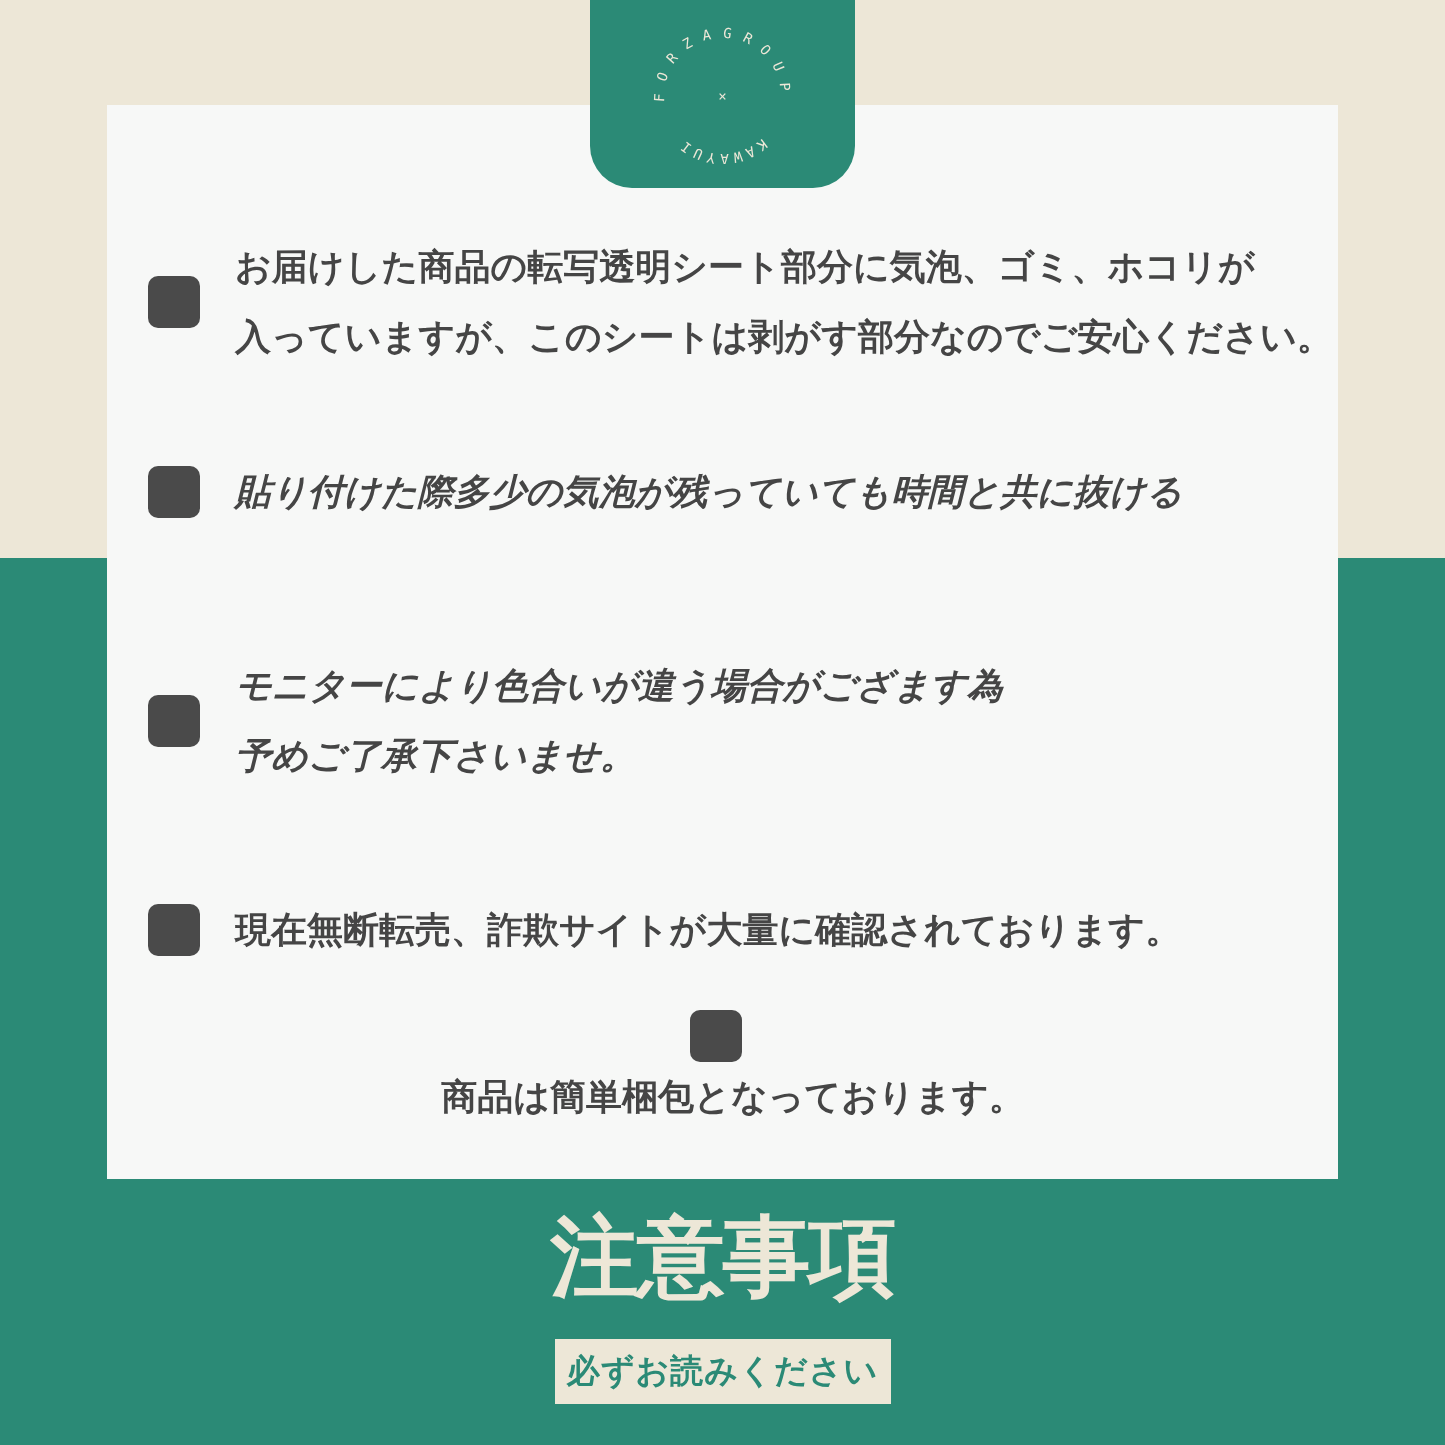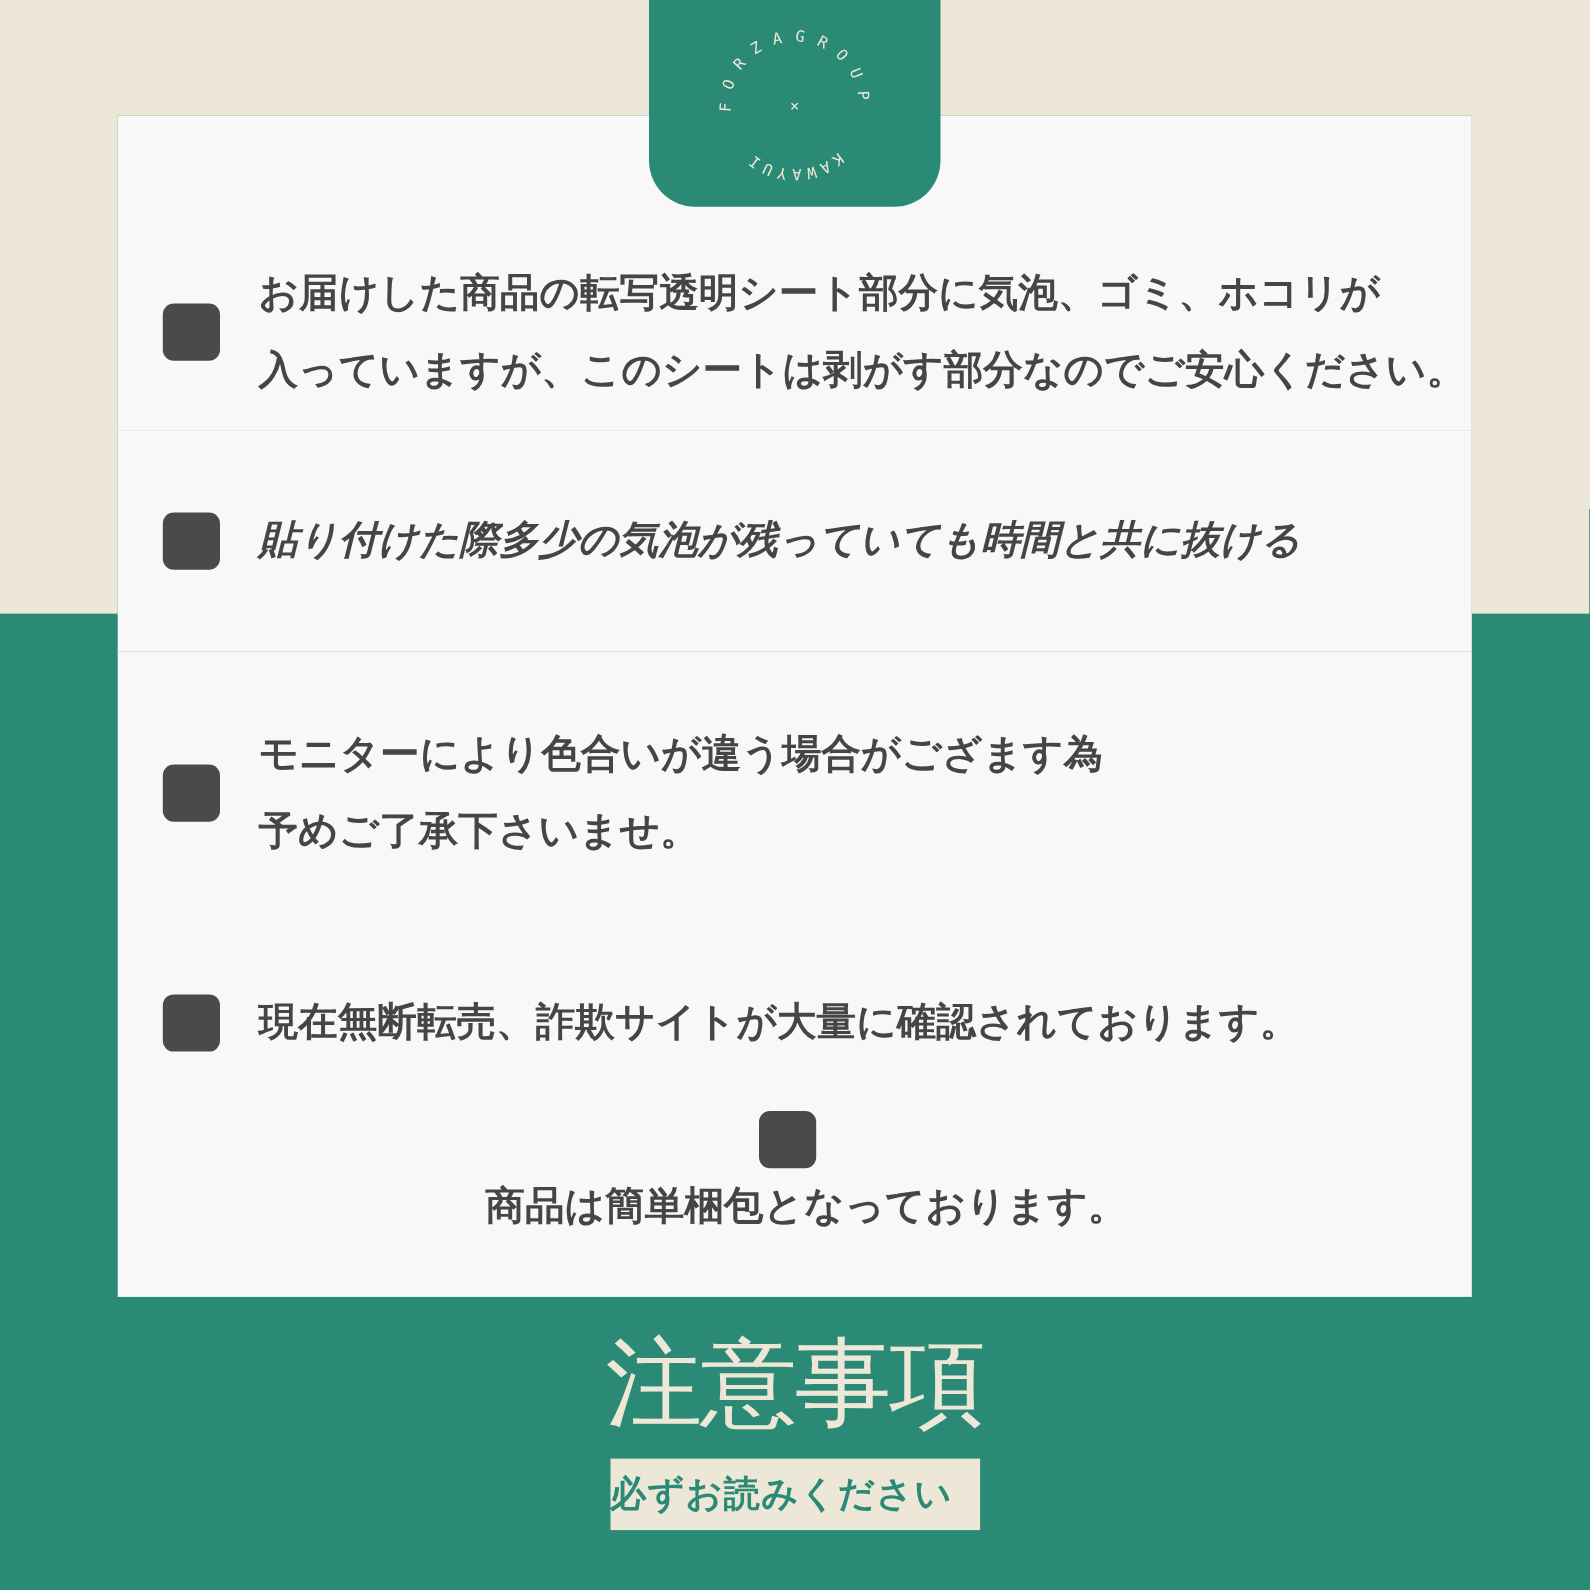--- a/index.html
+++ b/index.html
@@ -29,21 +29,21 @@
   }
   .card {
     background: #f7f8f7;
     display: flex;
     align-items: center;
     padding-left: 41px;
     padding-right: 20px;
   }
   .card-1 { height: 286px; padding-top: 108px; }
   .card-2 { height: 201px; font-style: italic; }
-  .card-3 { height: 258px; }
+  .card-3 { height: 258px; font-style: italic; }
   .card-4 { height: 160px; }
   .card-5 { height: 169px; flex-direction: column; }
   .checkbox {
     flex: 0 0 auto;
     width: 52px; height: 52px;
     border-radius: 10px;
     background: #4a4a4a;
     margin-right: 35px;
   }
   .notice-text {
@@ -68,30 +68,30 @@
     font-weight: 400;
   }
   .footer {
     position: absolute; top: 1187px; left: 0;
     width: 1445px;
     display: flex; flex-direction: column; align-items: center;
   }
   .footer-title {
     margin-top: 24px;
     font-size: 88px;
-    font-weight: 400;
+    font-weight: 700;
     color: #ede7d7;
     letter-spacing: -2px;
     line-height: 1.05;
   }
   .read-button {
-    margin-top: 23px;
+    margin-top: 36px;
     width: 336px; height: 65px;
     background: #ede7d7;
-    display: flex; align-items: center; justify-content: flex-start;
+    display: flex; align-items: center; justify-content: center;
   }
   .read-button-label {
     font-size: 33px;
     font-weight: 800;
     color: #2b8a76;
     letter-spacing: 1px;
     white-space: nowrap;
   }
 </style>
 </head>

